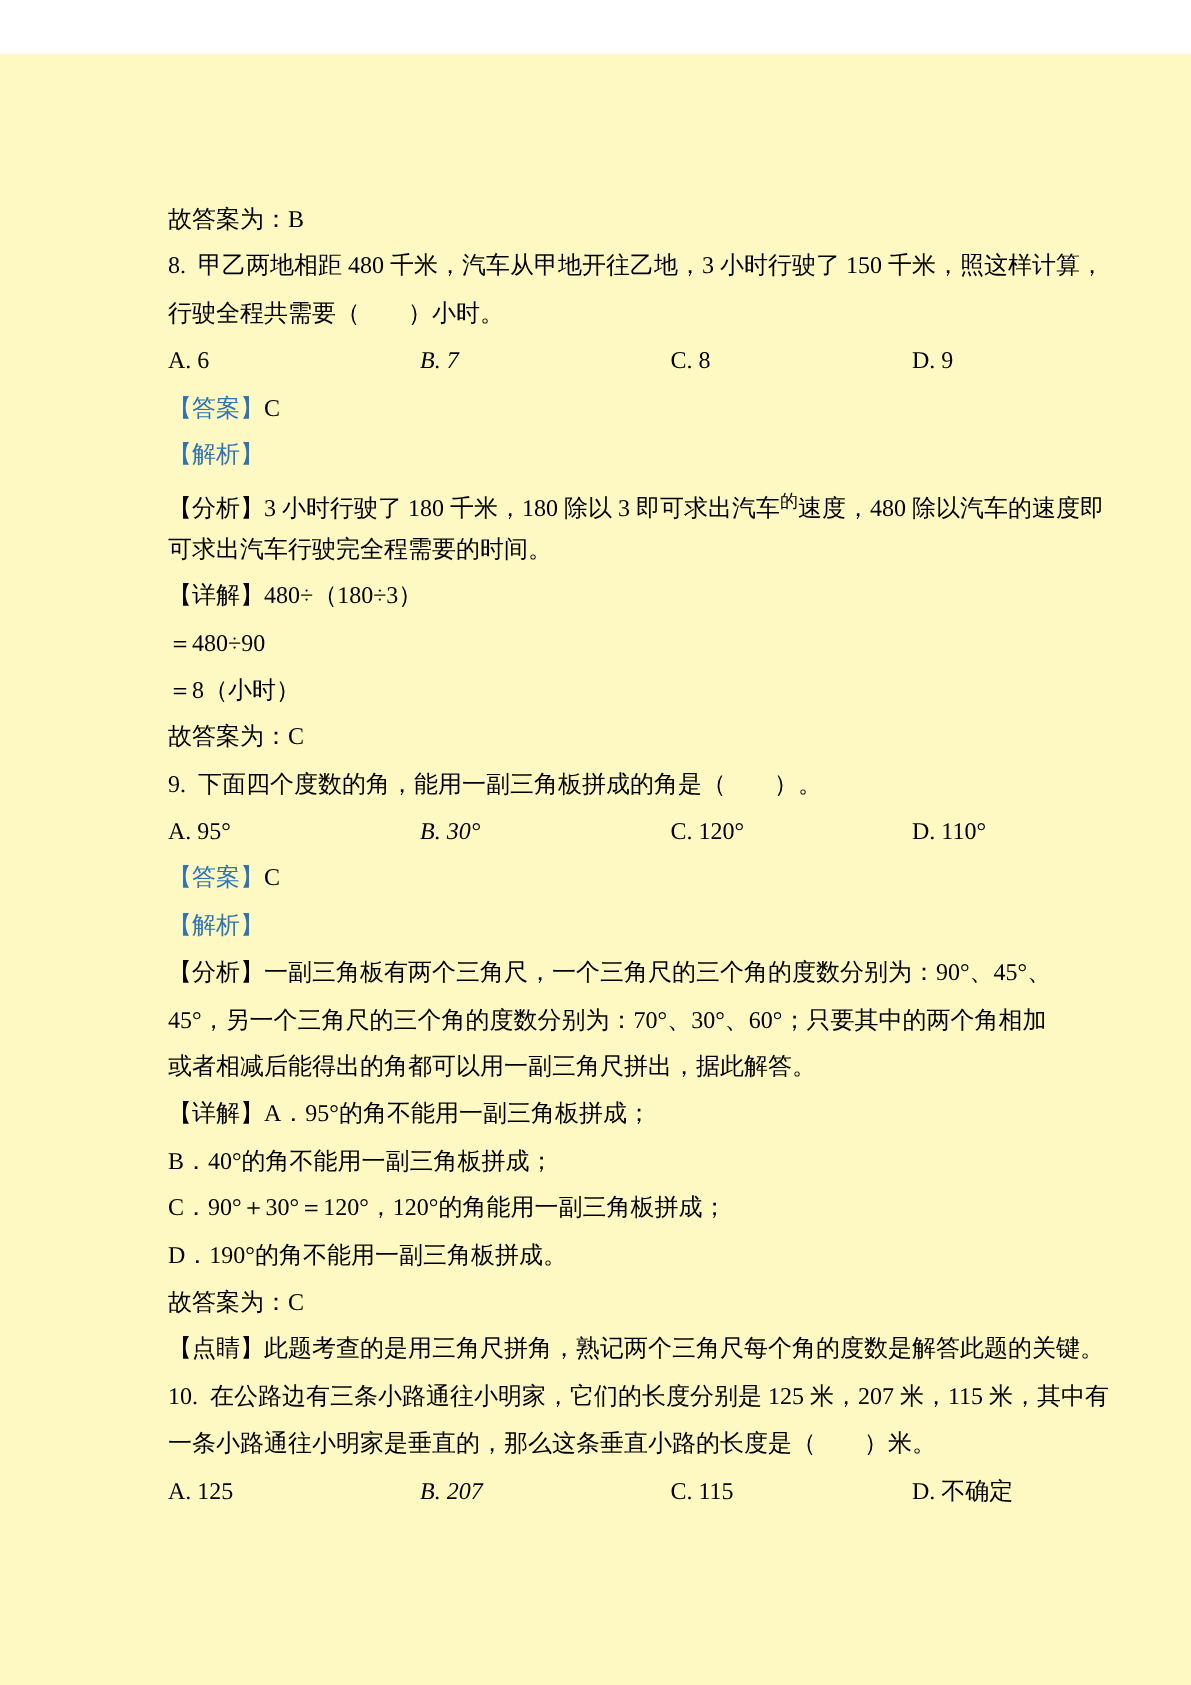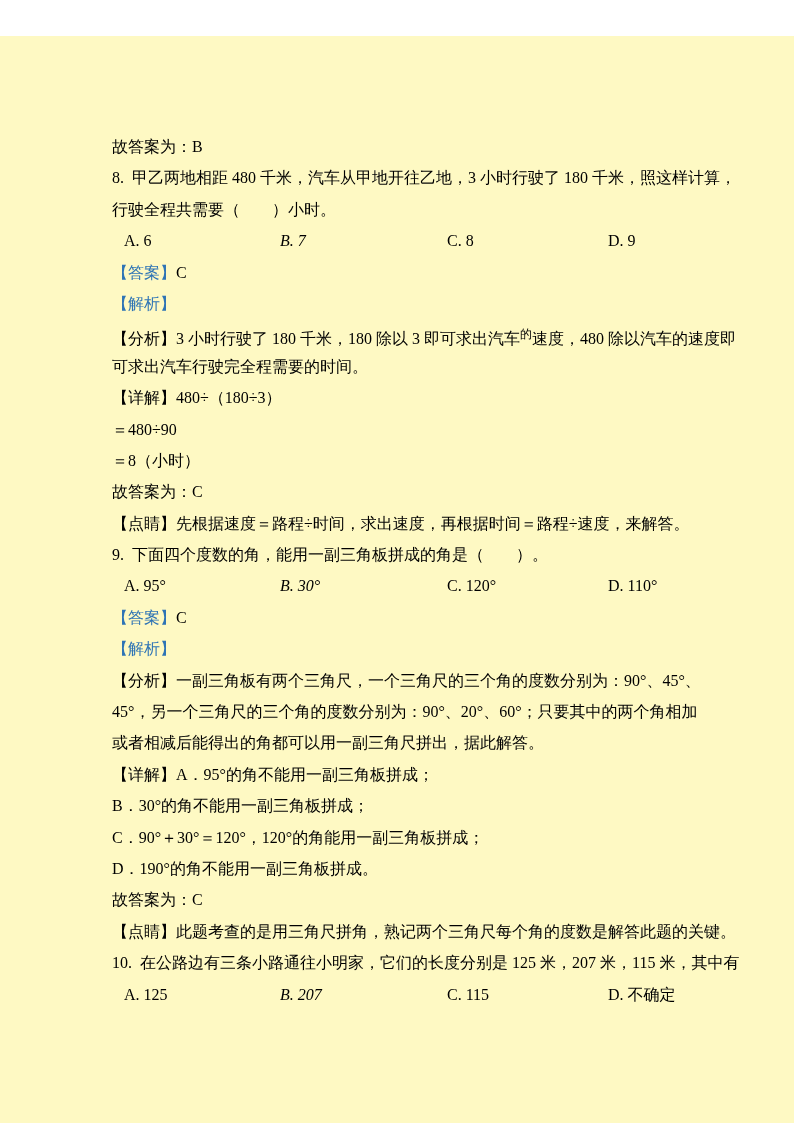--- a/index.html
+++ b/index.html
@@ -28,57 +28,57 @@
     position: relative;
     height: 31.4px;
     line-height: 31.4px;
     white-space: pre;
   }
   .line .opt {
     position: absolute;
     top: 0;
     white-space: pre;
   }
-  .options .opt:nth-child(1) { left: 12px; text-align: center; }
+  .options .opt:nth-child(1) { left: 0; text-align: center; }
   .options .opt:nth-child(2) { left: 168px; font-style: italic; }
   .options .opt:nth-child(3) { left: 335px; }
   .options .opt:nth-child(4) { left: 496px; }
   .blue { color: #2E74B5; }
   .sup {
     font-size: 12px;
     vertical-align: 6px;
   }
 </style>
 </head>
 <body>
 
 <div class="page">
   <div class="content">
       <div class="line"><span>故答案为：B</span></div>
-      <div class="line"><span>8.  甲乙两地相距 480 千米，汽车从甲地开往乙地，3 小时行驶了 180 千米，照这样计算，</span></div>
+      <div class="line"><span>8.  甲乙两地相距 480 千米，汽车从甲地开往乙地，3 小时行驶了 150 千米，照这样计算，</span></div>
       <div class="line"><span>行驶全程共需要（　　）小时。</span></div>
       <div class="line options"><span class="opt">A. 6</span><span class="opt">B. 7</span><span class="opt">C. 8</span><span class="opt">D. 9</span></div>
       <div class="line"><span class="blue">【答案】</span><span>C</span></div>
       <div class="line"><span class="blue">【解析】</span></div>
       <div class="line"><span>【分析】3 小时行驶了 180 千米，180 除以 3 即可求出汽车</span><span class="sup">的</span><span>速度，480 除以汽车的速度即</span></div>
       <div class="line"><span>可求出汽车行驶完全程需要的时间。</span></div>
       <div class="line"><span>【详解】480÷（180÷3）</span></div>
       <div class="line"><span>＝480÷90</span></div>
       <div class="line"><span>＝8（小时）</span></div>
       <div class="line"><span>故答案为：C</span></div>
-      <div class="line"><span>【点睛】先根据速度＝路程÷时间，求出速度，再根据时间＝路程÷速度，来解答。</span></div>
       <div class="line"><span>9.  下面四个度数的角，能用一副三角板拼成的角是（　　）。</span></div>
       <div class="line options"><span class="opt">A. 95°</span><span class="opt">B. 30°</span><span class="opt">C. 120°</span><span class="opt">D. 110°</span></div>
       <div class="line"><span class="blue">【答案】</span><span>C</span></div>
       <div class="line"><span class="blue">【解析】</span></div>
       <div class="line"><span>【分析】一副三角板有两个三角尺，一个三角尺的三个角的度数分别为：90°、45°、</span></div>
-      <div class="line"><span>45°，另一个三角尺的三个角的度数分别为：90°、20°、60°；只要其中的两个角相加</span></div>
+      <div class="line"><span>45°，另一个三角尺的三个角的度数分别为：70°、30°、60°；只要其中的两个角相加</span></div>
       <div class="line"><span>或者相减后能得出的角都可以用一副三角尺拼出，据此解答。</span></div>
       <div class="line"><span>【详解】A．95°的角不能用一副三角板拼成；</span></div>
-      <div class="line"><span>B．30°的角不能用一副三角板拼成；</span></div>
+      <div class="line"><span>B．40°的角不能用一副三角板拼成；</span></div>
       <div class="line"><span>C．90°＋30°＝120°，120°的角能用一副三角板拼成；</span></div>
       <div class="line"><span>D．190°的角不能用一副三角板拼成。</span></div>
       <div class="line"><span>故答案为：C</span></div>
       <div class="line"><span>【点睛】此题考查的是用三角尺拼角，熟记两个三角尺每个角的度数是解答此题的关键。</span></div>
       <div class="line"><span>10.  在公路边有三条小路通往小明家，它们的长度分别是 125 米，207 米，115 米，其中有</span></div>
+      <div class="line"><span>一条小路通往小明家是垂直的，那么这条垂直小路的长度是（　　）米。</span></div>
       <div class="line options"><span class="opt">A. 125</span><span class="opt">B. 207</span><span class="opt">C. 115</span><span class="opt">D. 不确定</span></div>
     </div>
 </div>
 
 </body></html>

